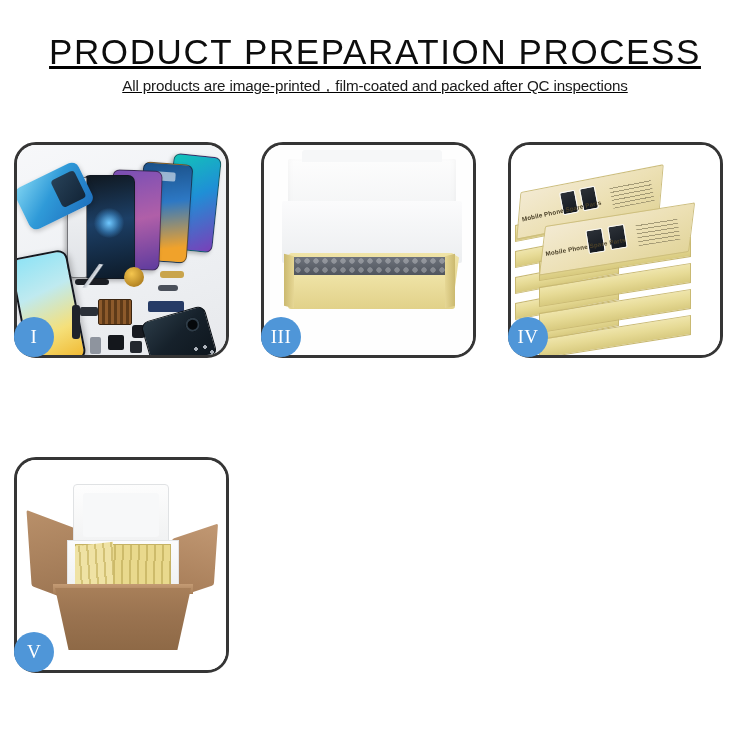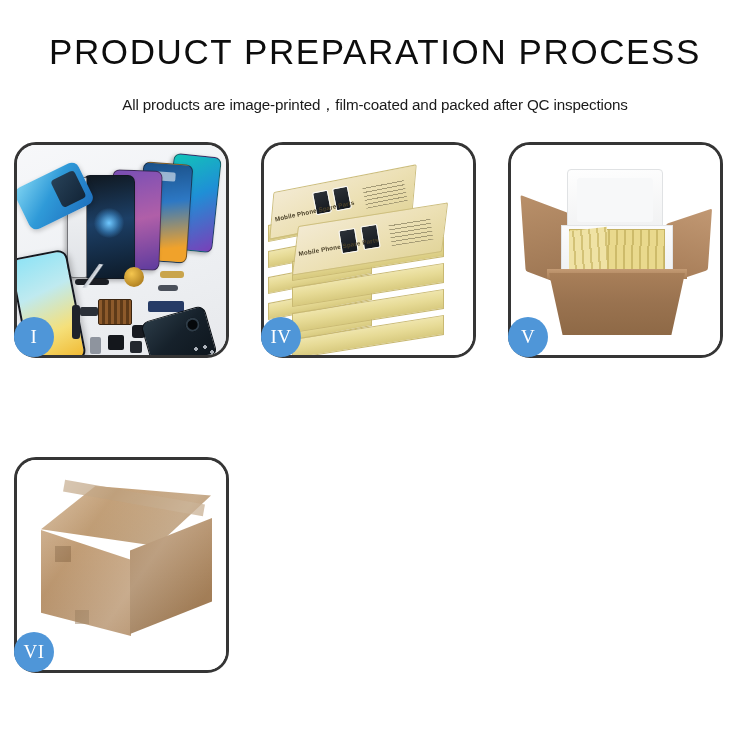--- a/index.html
+++ b/index.html
@@ -6,36 +6,36 @@
 
   body {
     width: 750px;
     height: 750px;
     background: #ffffff;
     font-family: "Liberation Sans", sans-serif;
     overflow: hidden;
     position: relative;
   }
 
-  .page { width: 750px; height: 554px; position: relative; }
+  .page { width: 750px; height: 554px; position: relative; text-decoration: underline; }
 
   
   .header { padding-top: 34px; text-align: center; }
 
   .main-title {
     font-family: "Liberation Sans", sans-serif;
     font-size: 35px;
     font-weight: 400;
     letter-spacing: 1.6px;
     color: #0d0d0d;
     line-height: 1.05;
   }
 
   .sub-title {
-    margin-top: 24px;
+    margin-top: 5px;
     font-family: "Liberation Sans", sans-serif;
     font-size: 15.2px;
     font-weight: 400;
     letter-spacing: -0.15px;
     color: #1a1a1a;
   }
 
   
   .grid {
     position: absolute;
@@ -433,20 +433,35 @@
             <div class="pt-tweezer"></div>
             <div class="housing"></div>
             <div class="part pt-screws"></div>
           </div>
         </div>
       </div>
       <div class="badge">I</div>
     </div>
 
 
+    <div class="panel">
+      <div class="panel-inner">
+        <div class="scene">
+          <div class="p3-bg"></div>
+          <div class="foam-lid"></div>
+          <div class="foam-sheet"></div>
+          <div class="box-base"></div>
+          <div class="box-inner-dark"></div>
+          <div class="box-base-front"></div>
+          <div class="box-lip-left"></div>
+          <div class="box-lip-right"></div>
+        </div>
+      </div>
+      <div class="badge">III</div>
+    </div>
 
     <div class="panel">
       <div class="panel-inner">
         <div class="scene">
           <div class="p4-bg"></div>
           <div class="stack">
             <div class="kbox kb-l1"></div>
             <div class="kbox kb-l2"></div>
             <div class="kbox kb-l3"></div>
             <div class="kbox kb-l4"></div>
@@ -481,30 +496,15 @@
           <div class="foam-liner"></div>
           <div class="yellow-rows"></div>
           <div class="yellow-rows2"></div>
           <div class="carton-rim"></div>
           <div class="carton-front"></div>
         </div>
       </div>
       <div class="badge">V</div>
     </div>
 
-    <div class="panel">
-      <div class="panel-inner">
-        <div class="scene">
-          <div class="p6-bg"></div>
-          <div class="ship-top"></div>
-          <div class="ship-tape"></div>
-          <div class="ship-left"></div>
-          <div class="ship-right"></div>
-          <div class="ship-tab1"></div>
-          <div class="ship-tab2"></div>
-          <div class="ship-wrap"></div>
-        </div>
-      </div>
-      <div class="badge">VI</div>
-    </div>
 
   </div>
 </div>
 
 </body></html>

